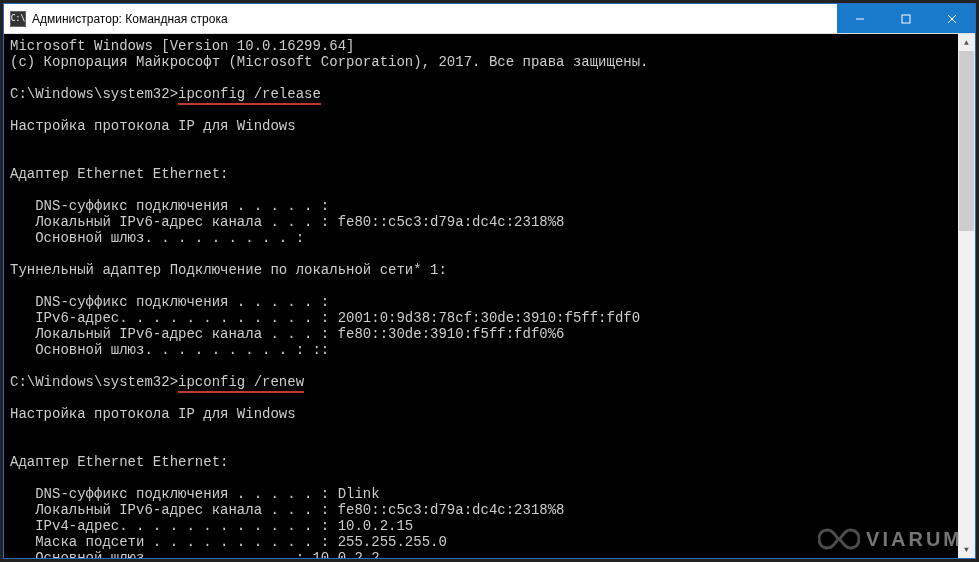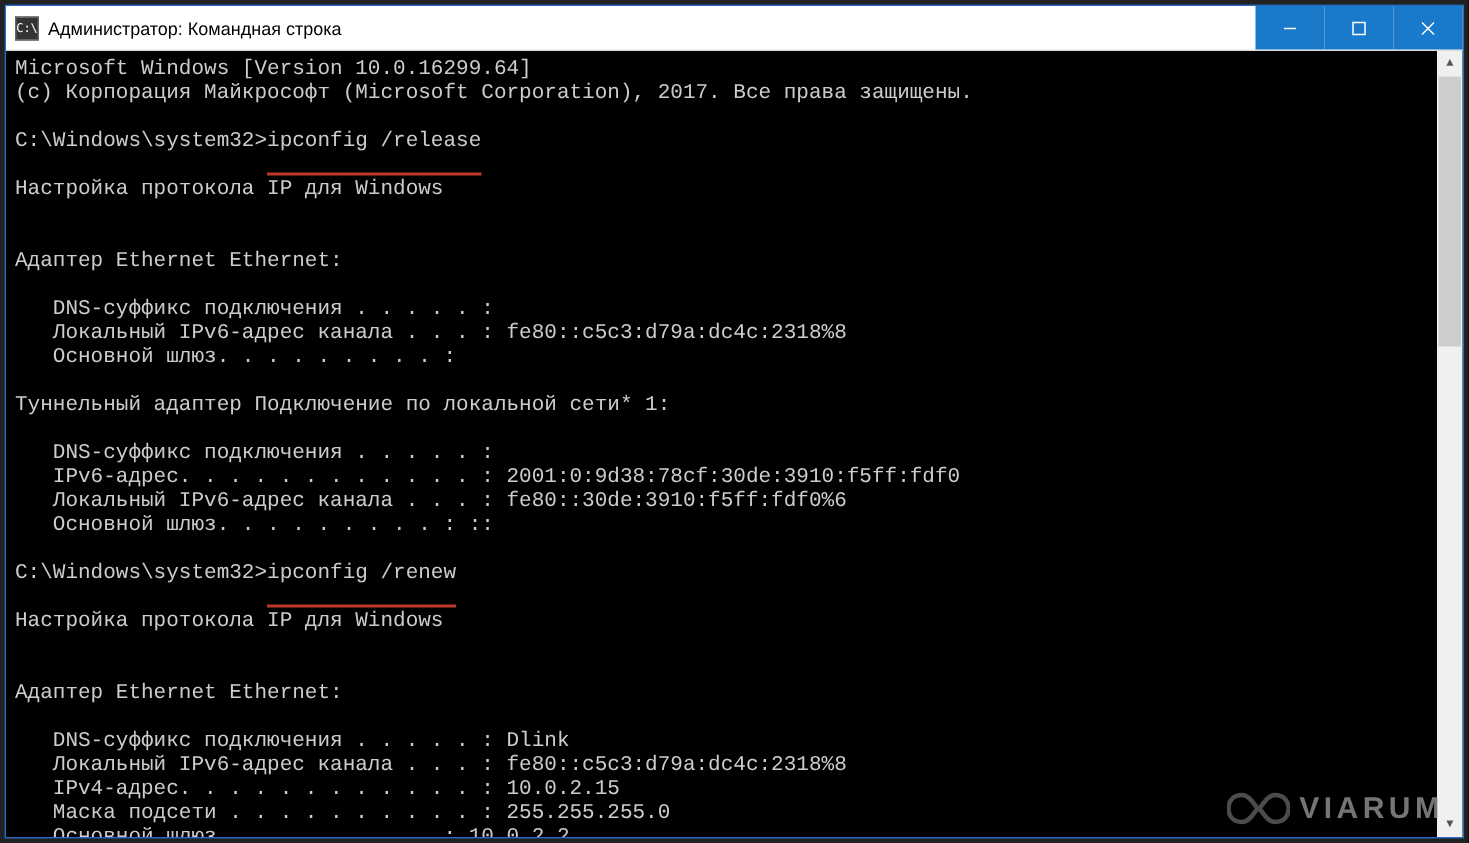--- a/index.html
+++ b/index.html
@@ -105,21 +105,21 @@
     display: flex;
     align-items: center;
     justify-content: center;
     font-size: 8px;
     color: #555;
   }
   .scrollbar-arrow.up { top: 0; }
   .scrollbar-arrow.down { bottom: 0; }
   .underline {
     border-bottom: 2px solid #c0392b;
-    padding-bottom: 13px;
+    padding-bottom: 1px;
   }
   .line { white-space: pre; }
   .watermark {
     position: absolute;
     right: 16px;
     bottom: 10px;
     font-family: "Segoe UI", Arial, sans-serif;
     font-size: 20px;
     font-weight: 600;
     letter-spacing: 3px;

